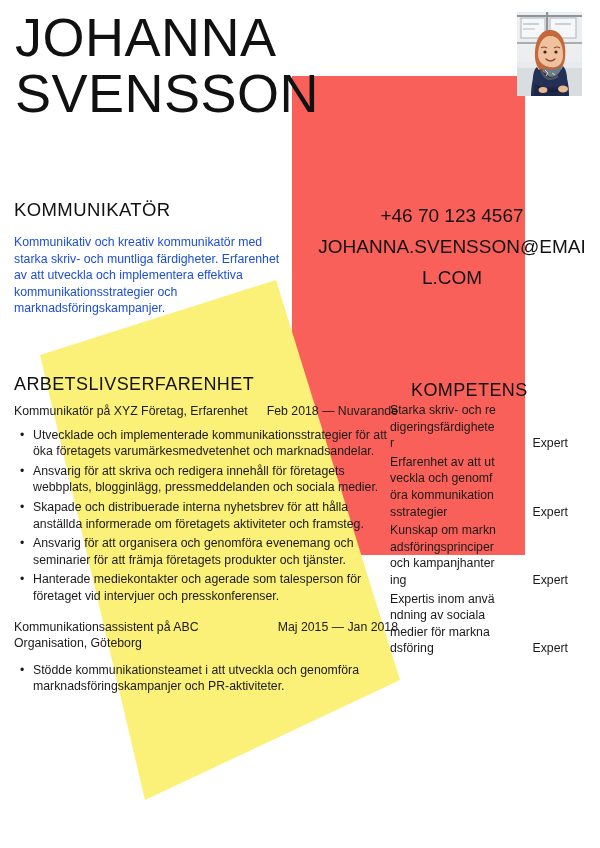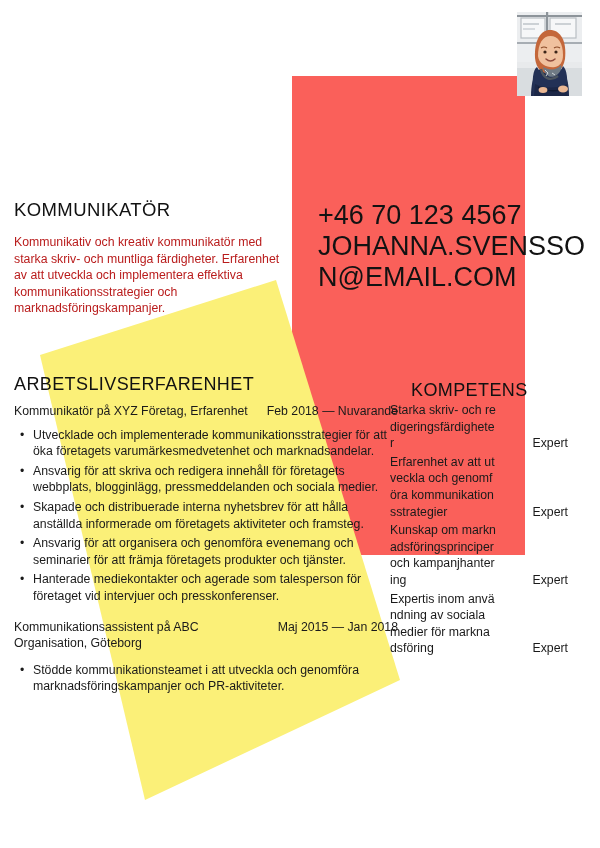--- a/index.html
+++ b/index.html
@@ -66,22 +66,22 @@
     letter-spacing: 0.5px;
     color: #111;
     white-space: nowrap;
   }
 
   .contact {
     position: absolute;
     left: 318px;
     top: 200px;
     width: 268px;
-    text-align: left;
-    font-size: 27px;
+    text-align: center;
+    font-size: 19px;
     line-height: 31px;
     color: #121212;
     word-break: break-all;
   }
 
   .sec-title {
     font-size: 18px;
     letter-spacing: 0.4px;
     color: #111;
     font-weight: 400;
@@ -95,21 +95,21 @@
     letter-spacing: 0.4px;
   }
 
   .summary {
     position: absolute;
     left: 14px;
     top: 234px;
     width: 268px;
     font-size: 12.3px;
     line-height: 16.6px;
-    color: #b91c1c;
+    color: #1d4ed8;
   }
 
   .exp-head {
     position: absolute;
     left: 14px;
     top: 374px;
   }
 
   .experience {
     position: absolute;
@@ -208,20 +208,24 @@
     <path d="M18 72 C26 76 40 77 50 72 L50 84 L17 84 Z" fill="#1c2747"></path>
     <path d="M20 74 C30 79 42 79 50 74" stroke="#3a4straight" stroke-width="0" fill="none"></path>
     <path d="M21 75 C30 80 42 80 49 75" stroke="#101a33" stroke-width="1.4" fill="none"></path>
     <ellipse cx="46" cy="77" rx="5" ry="3.4" fill="#eab793"></ellipse>
     <ellipse cx="26" cy="78" rx="4.4" ry="3" fill="#eab793"></ellipse>
   </svg>
 </div>
 
 <div class="content">
 
+  <div class="name-block">
+    <div class="name-line">JOHANNA</div>
+    <div class="name-line">SVENSSON</div>
+  </div>
 
   <div class="contact">
     <div>+46 70 123 4567</div>
     <div>JOHANNA.SVENSSON@EMAIL.COM</div>
   </div>
 
   <div class="sec-title role-title">KOMMUNIKATÖR</div>
 
   <div class="summary">Kommunikativ och kreativ kommunikatör med starka skriv- och muntliga färdigheter. Erfarenhet av att utveckla och implementera effektiva kommunikationsstrategier och marknadsföringskampanjer.</div>
 

